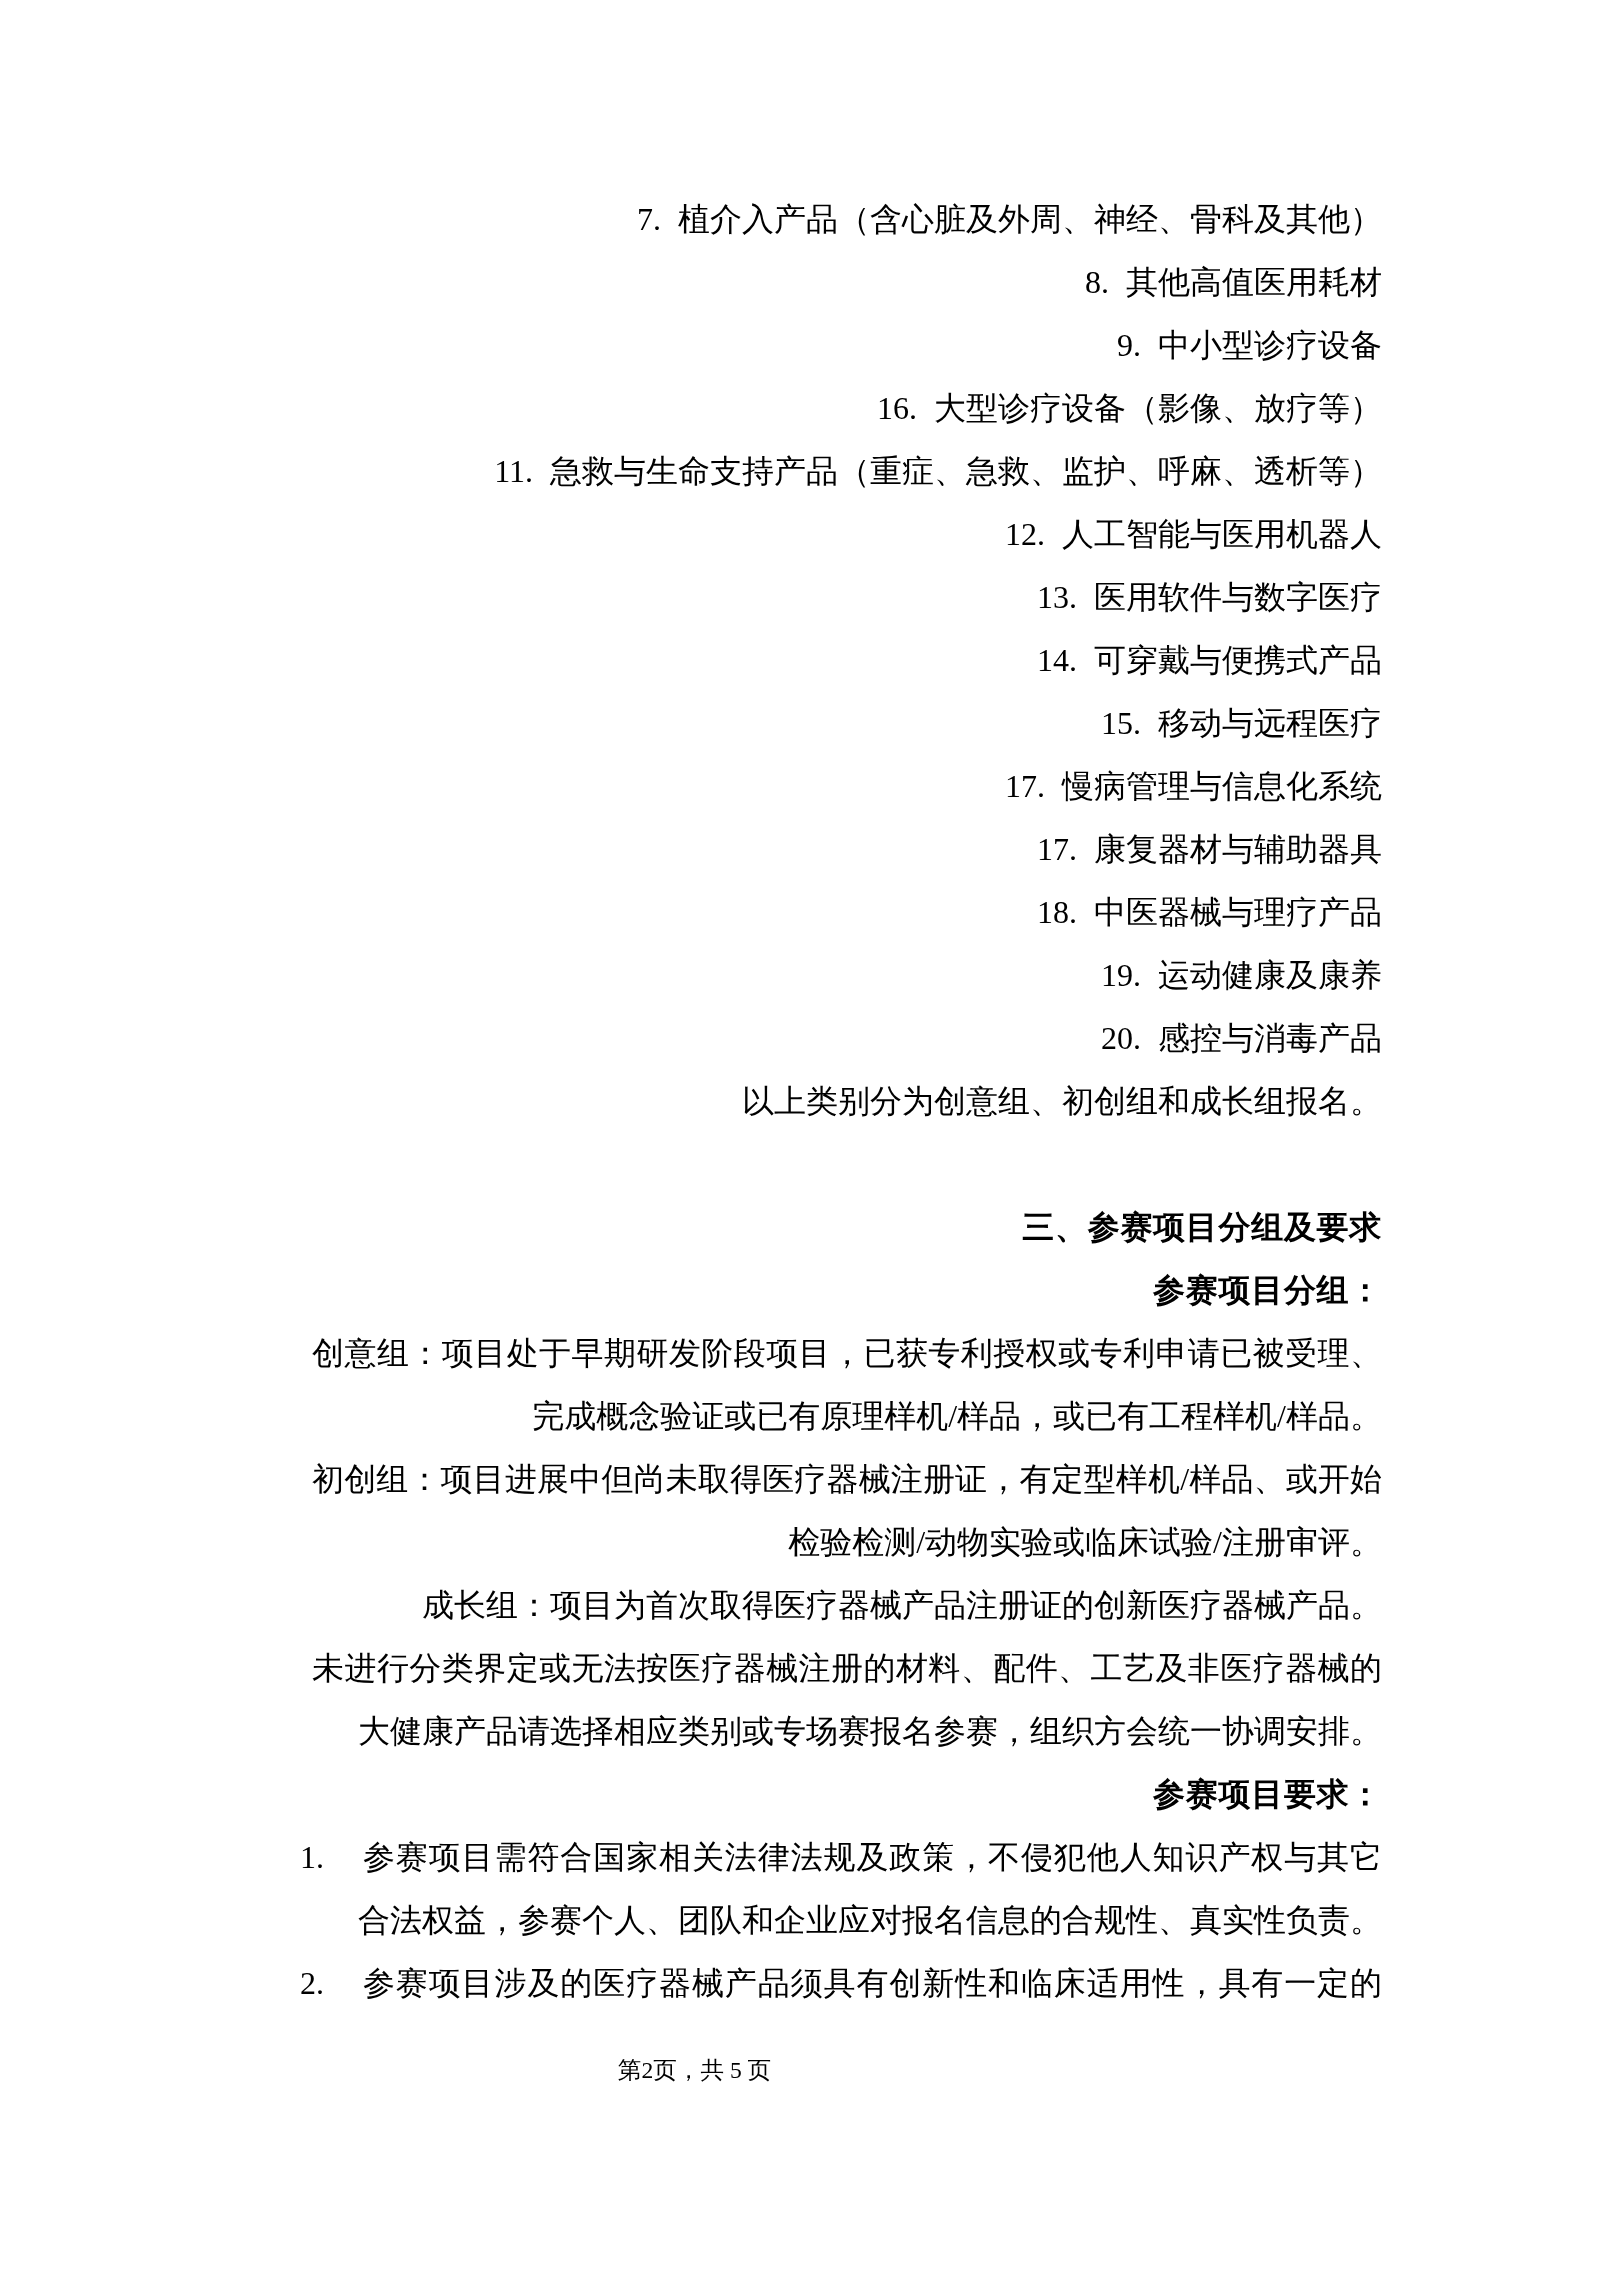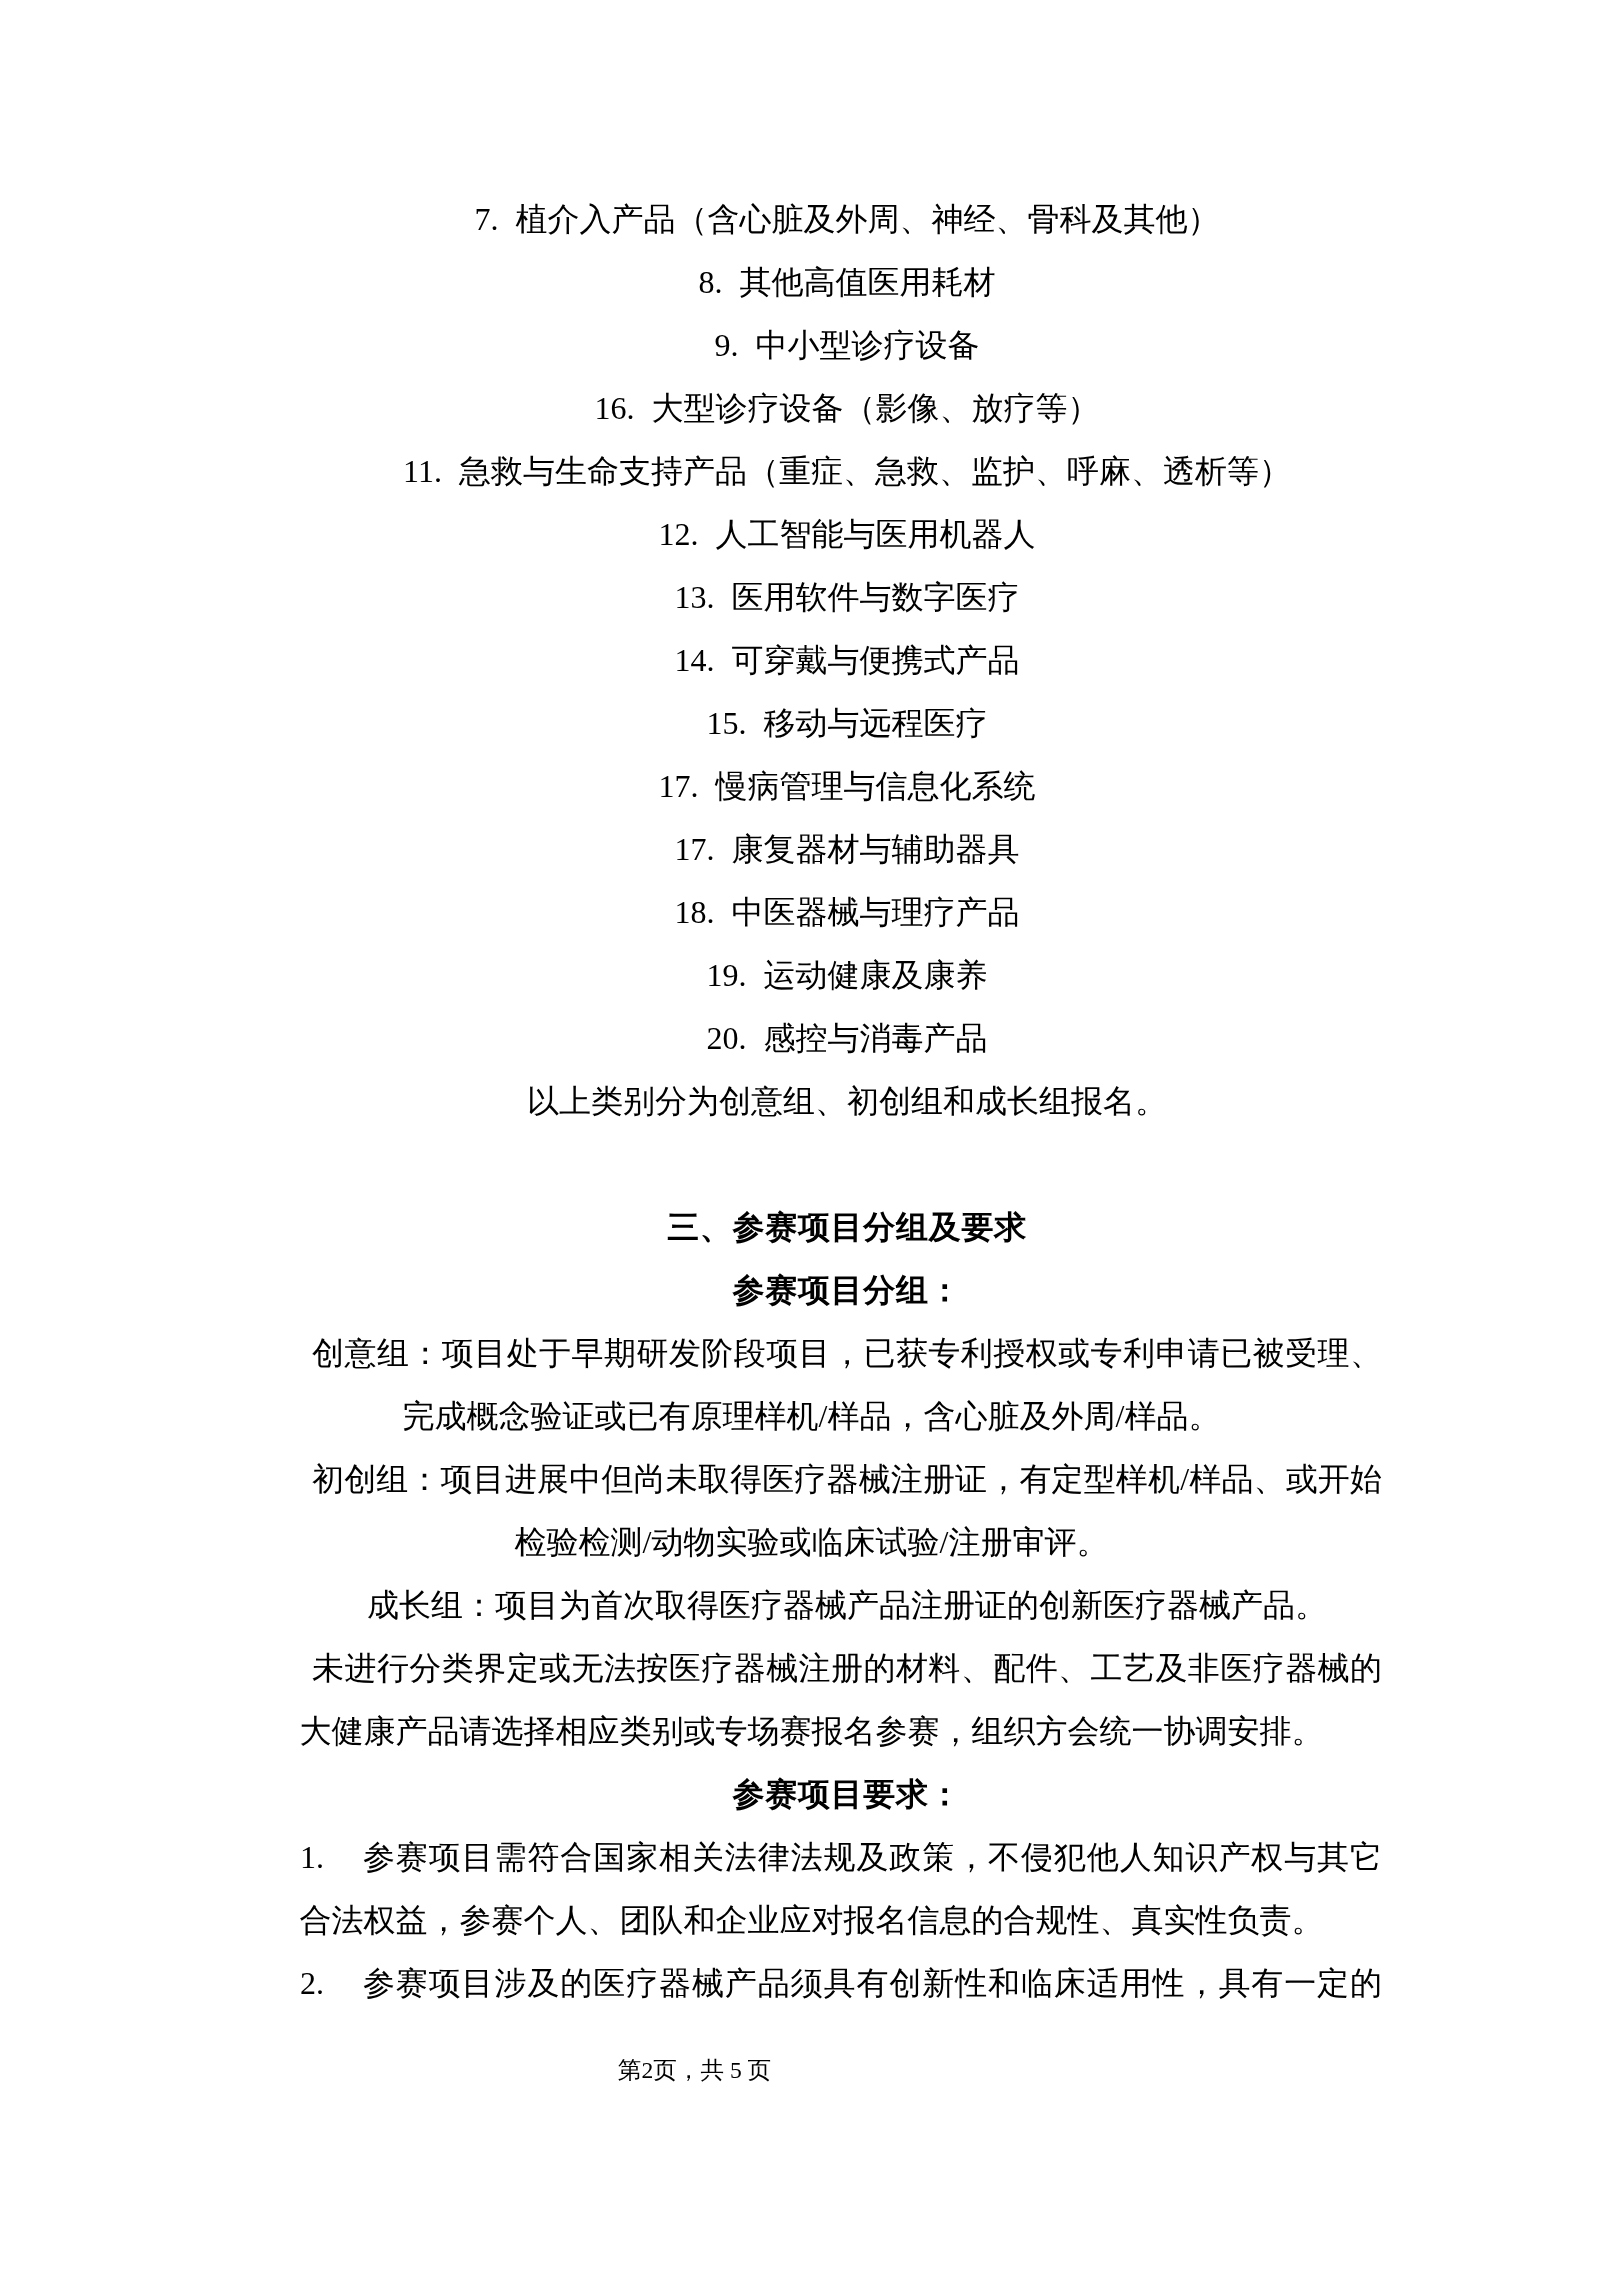--- a/index.html
+++ b/index.html
@@ -19,21 +19,21 @@
     position: absolute;
     left: 241px;
     top: 188px;
     width: 1141px;
   }
   .line {
     font-size: 32px;
     line-height: 63px;
     height: 63px;
     white-space: nowrap;
-    text-align: center;
+    text-align: right;
   }
   .indent { text-indent: 71px; }
   .numindent { text-indent: 59px; }
   .bold {
     font-family: "Liberation Sans", "DejaVu Sans", sans-serif;
     font-weight: 700;
     letter-spacing: 0.7px;
   }
   .fill {
     text-align: justify;
@@ -73,21 +73,21 @@
       <div class="line indent"><span class="num">17.</span><span>慢病管理与信息化系统</span></div>
       <div class="line indent"><span class="num">17.</span><span>康复器材与辅助器具</span></div>
       <div class="line indent"><span class="num">18.</span><span>中医器械与理疗产品</span></div>
       <div class="line indent"><span class="num">19.</span><span>运动健康及康养</span></div>
       <div class="line indent"><span class="num">20.</span><span>感控与消毒产品</span></div>
       <div class="line indent"><span>以上类别分为创意组、初创组和成长组报名。</span></div>
       <div class="line blank"></div>
       <div class="line indent bold"><span>三、参赛项目分组及要求</span></div>
       <div class="line indent bold"><span>参赛项目分组：</span></div>
       <div class="line indent fill"><span>创意组：项目处于早期研发阶段项目，已获专利授权或专利申请已被受理、</span></div>
-      <div class="line"><span>完成概念验证或已有原理样机/样品，含心脏及外周/样品。</span></div>
+      <div class="line"><span>完成概念验证或已有原理样机/样品，或已有工程样机/样品。</span></div>
       <div class="line indent fill"><span>初创组：项目进展中但尚未取得医疗器械注册证，有定型样机/样品、或开始</span></div>
       <div class="line"><span>检验检测/动物实验或临床试验/注册审评。</span></div>
       <div class="line indent"><span>成长组：项目为首次取得医疗器械产品注册证的创新医疗器械产品。</span></div>
       <div class="line indent fill"><span>未进行分类界定或无法按医疗器械注册的材料、配件、工艺及非医疗器械的</span></div>
       <div class="line"><span>大健康产品请选择相应类别或专场赛报名参赛，组织方会统一协调安排。</span></div>
       <div class="line indent bold"><span>参赛项目要求：</span></div>
       <div class="line numindent fill"><span class="numbox">1.</span><span>参赛项目需符合国家相关法律法规及政策，不侵犯他人知识产权与其它</span></div>
       <div class="line"><span>合法权益，参赛个人、团队和企业应对报名信息的合规性、真实性负责。</span></div>
       <div class="line numindent fill"><span class="numbox">2.</span><span>参赛项目涉及的医疗器械产品须具有创新性和临床适用性，具有一定的</span></div>
     </div>

